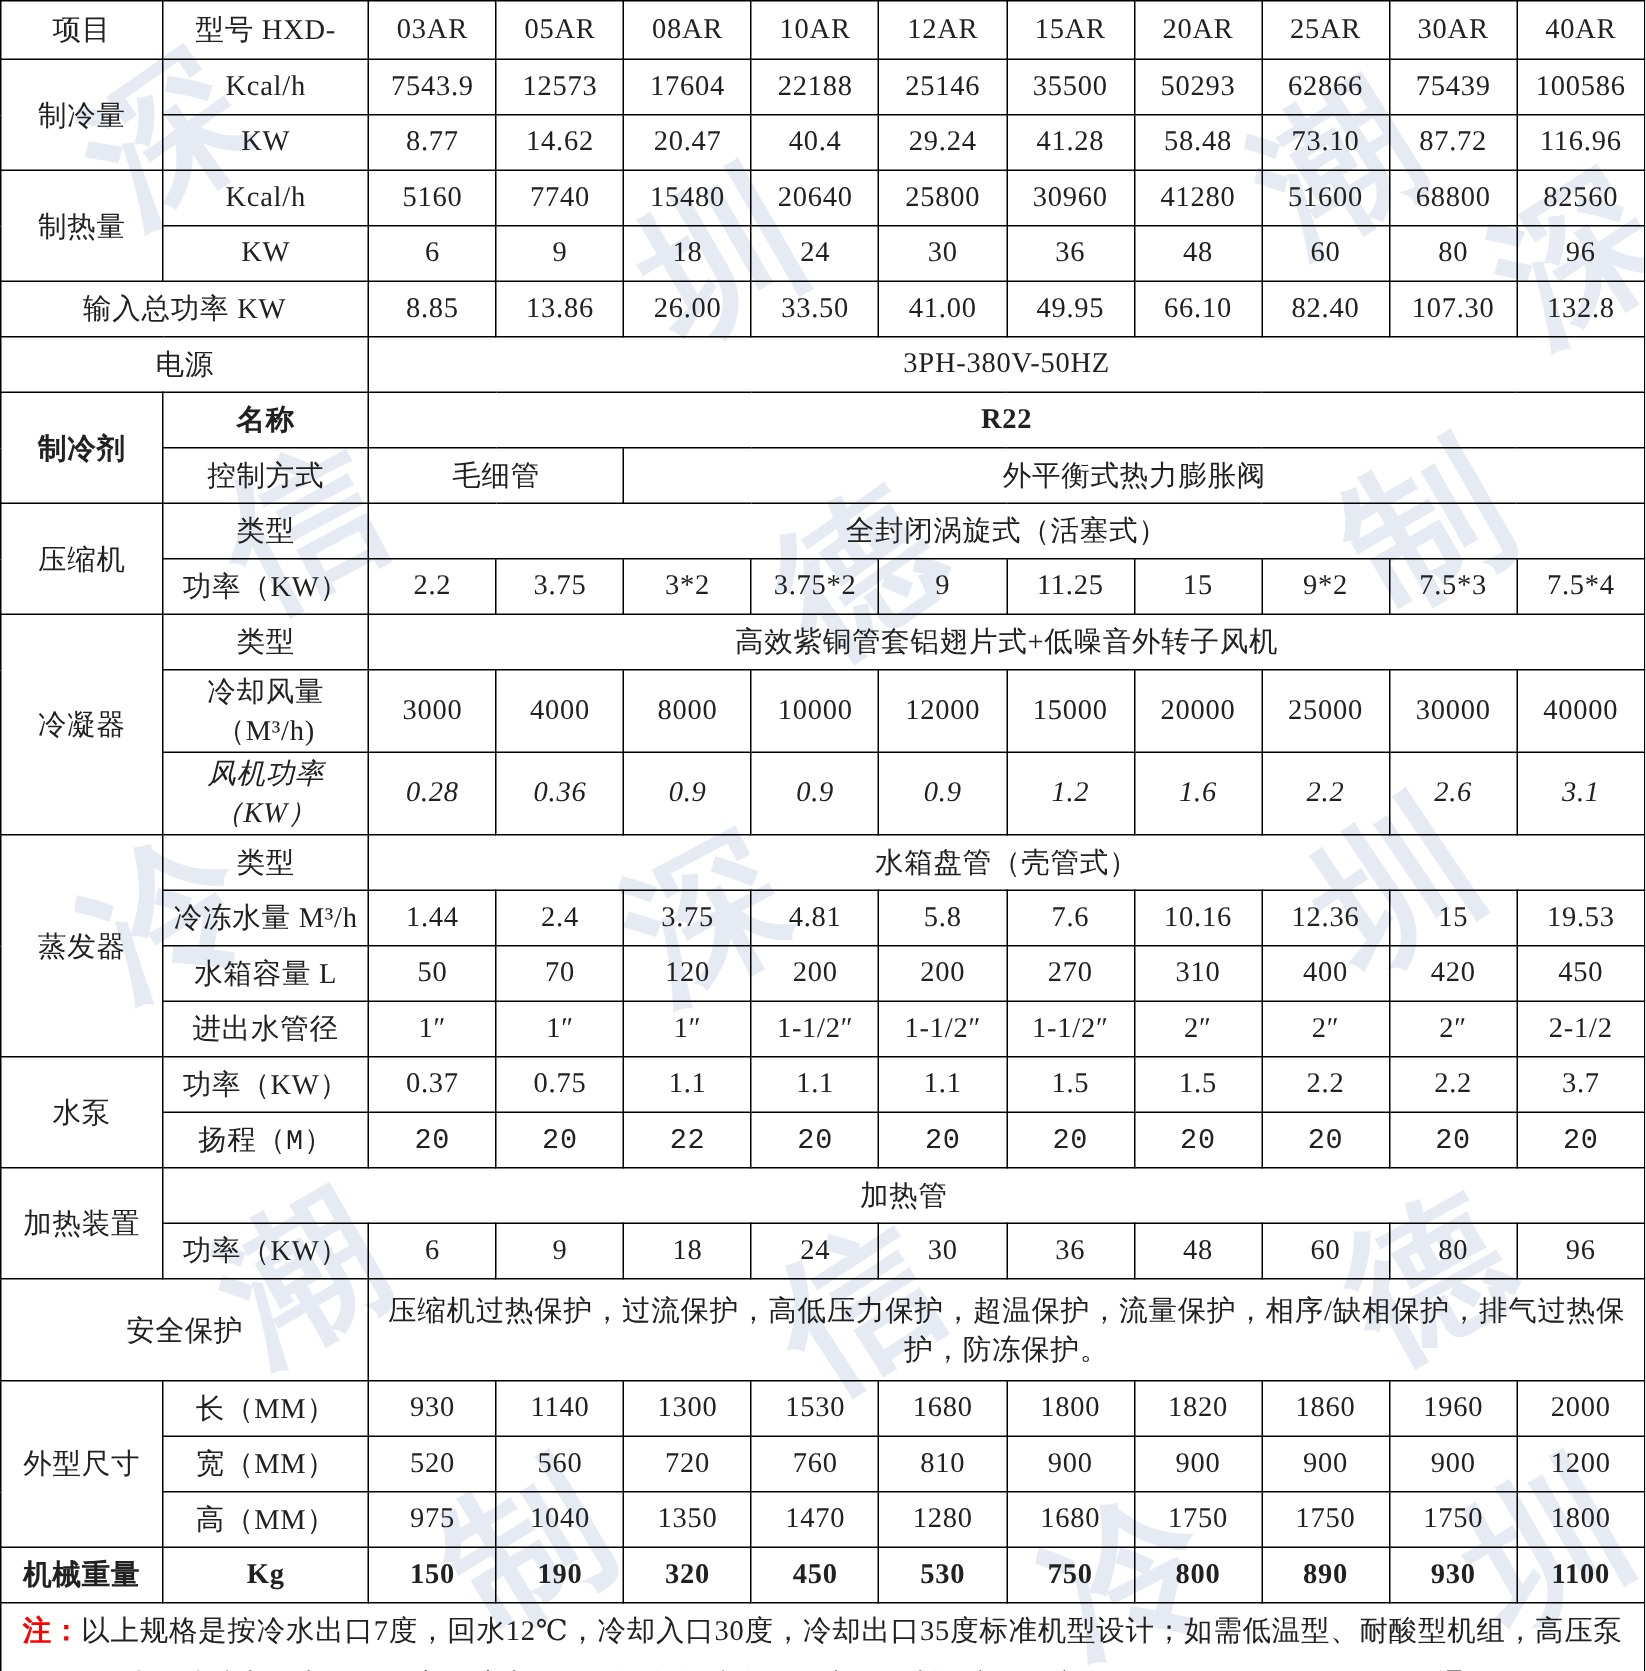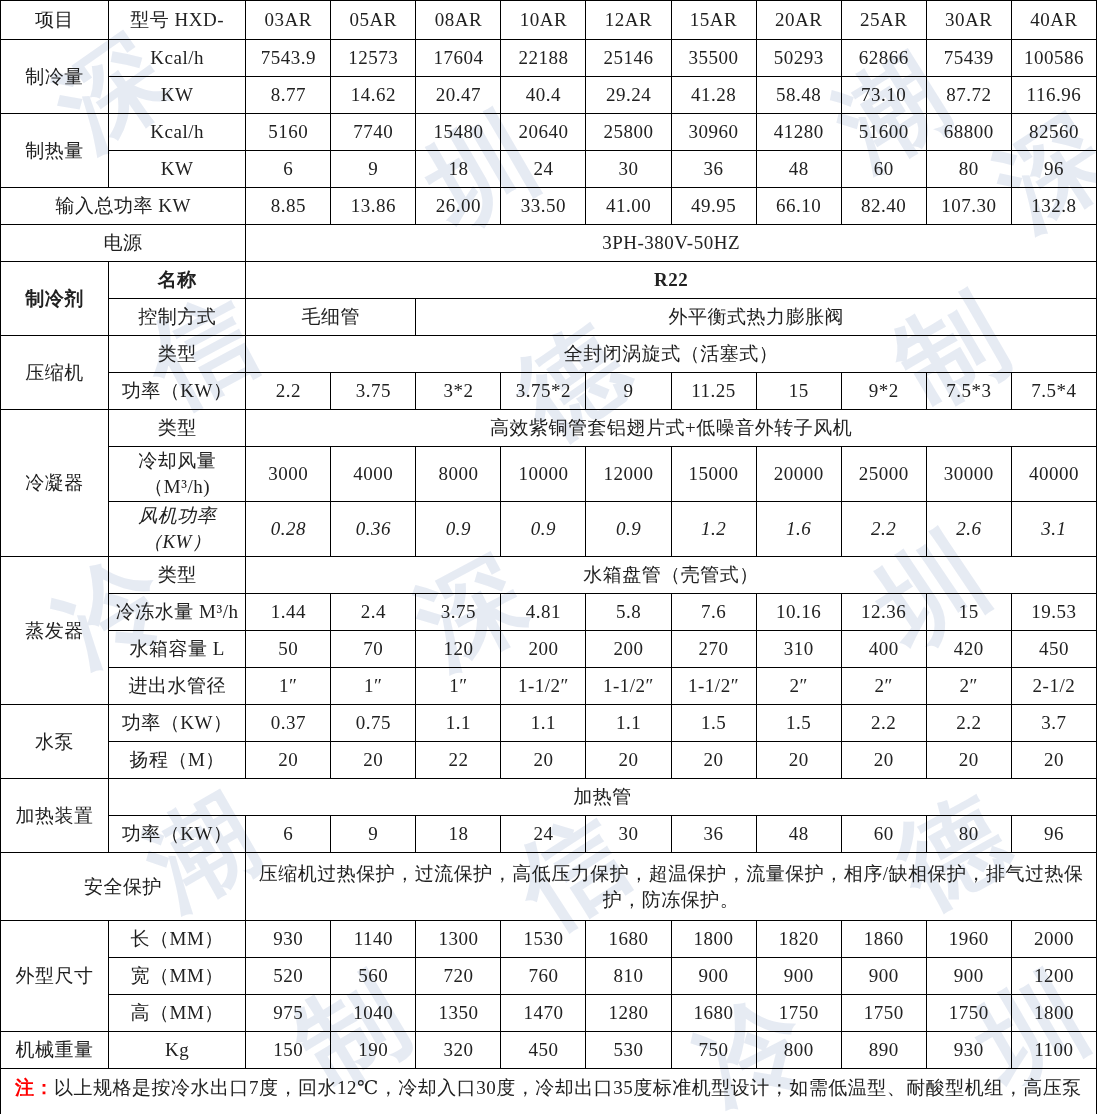--- a/index.html
+++ b/index.html
@@ -270,21 +270,21 @@
           <td class="">0.75</td>
           <td class="">1.1</td>
           <td class="">1.1</td>
           <td class="">1.1</td>
           <td class="">1.5</td>
           <td class="">1.5</td>
           <td class="">2.2</td>
           <td class="">2.2</td>
           <td class="">3.7</td>
         </tr>
-        <tr style="height: 37px;">
+        <tr style="height: 37px; font-family: Liberation Mono, monospace;">
           <td class="">扬程（M）</td>
           <td class="">20</td>
           <td class="">20</td>
           <td class="">22</td>
           <td class="">20</td>
           <td class="">20</td>
           <td class="">20</td>
           <td class="">20</td>
           <td class="">20</td>
           <td class="">20</td>
@@ -344,21 +344,21 @@
           <td class="">1040</td>
           <td class="">1350</td>
           <td class="">1470</td>
           <td class="">1280</td>
           <td class="">1680</td>
           <td class="">1750</td>
           <td class="">1750</td>
           <td class="">1750</td>
           <td class="">1800</td>
         </tr>
-        <tr style="height: 37px;">
+        <tr style="height: 37px; font-weight: bold;">
           <td class="">机械重量</td>
           <td class="">Kg</td>
           <td class="">150</td>
           <td class="">190</td>
           <td class="">320</td>
           <td class="">450</td>
           <td class="">530</td>
           <td class="">750</td>
           <td class="">800</td>
           <td class="">890</td>

